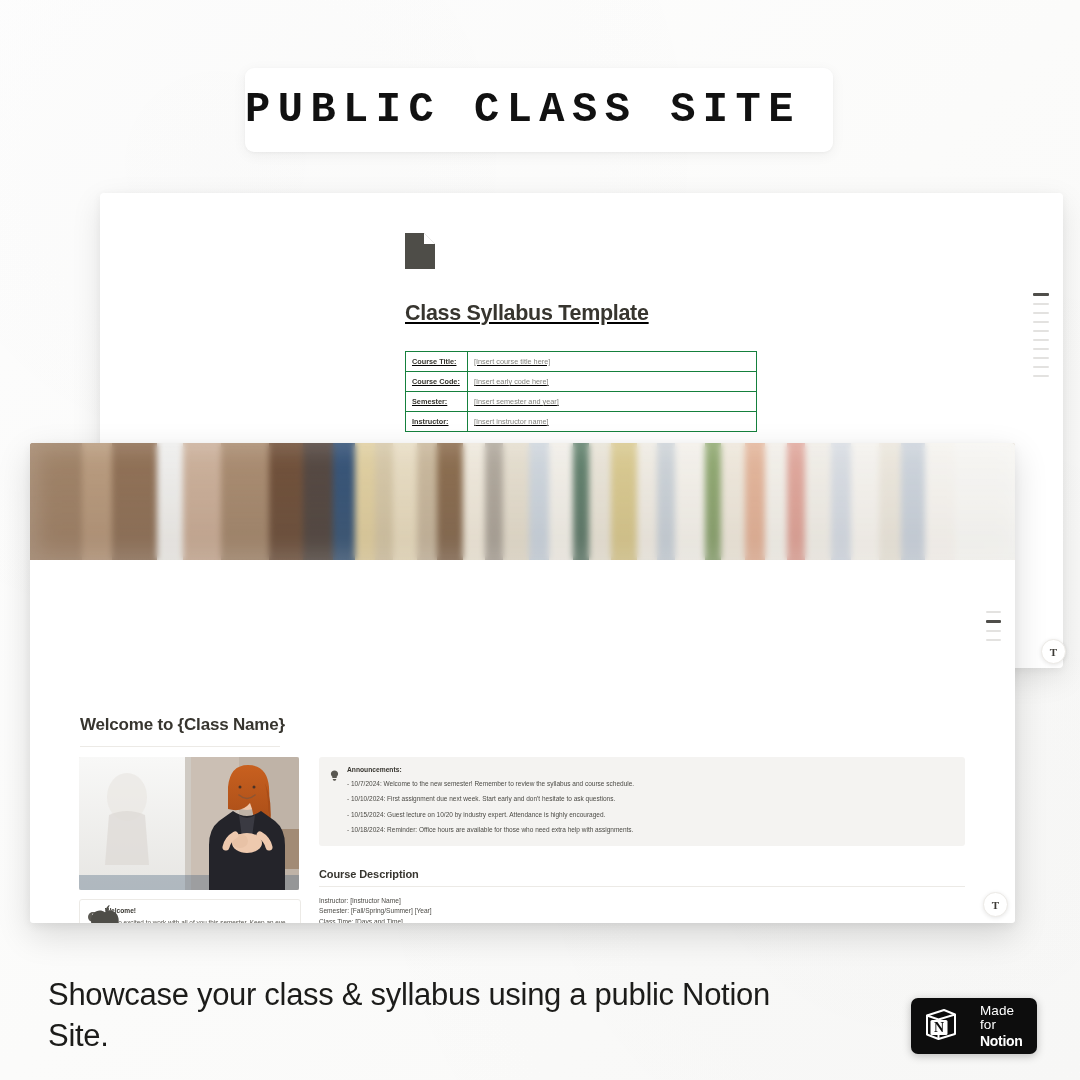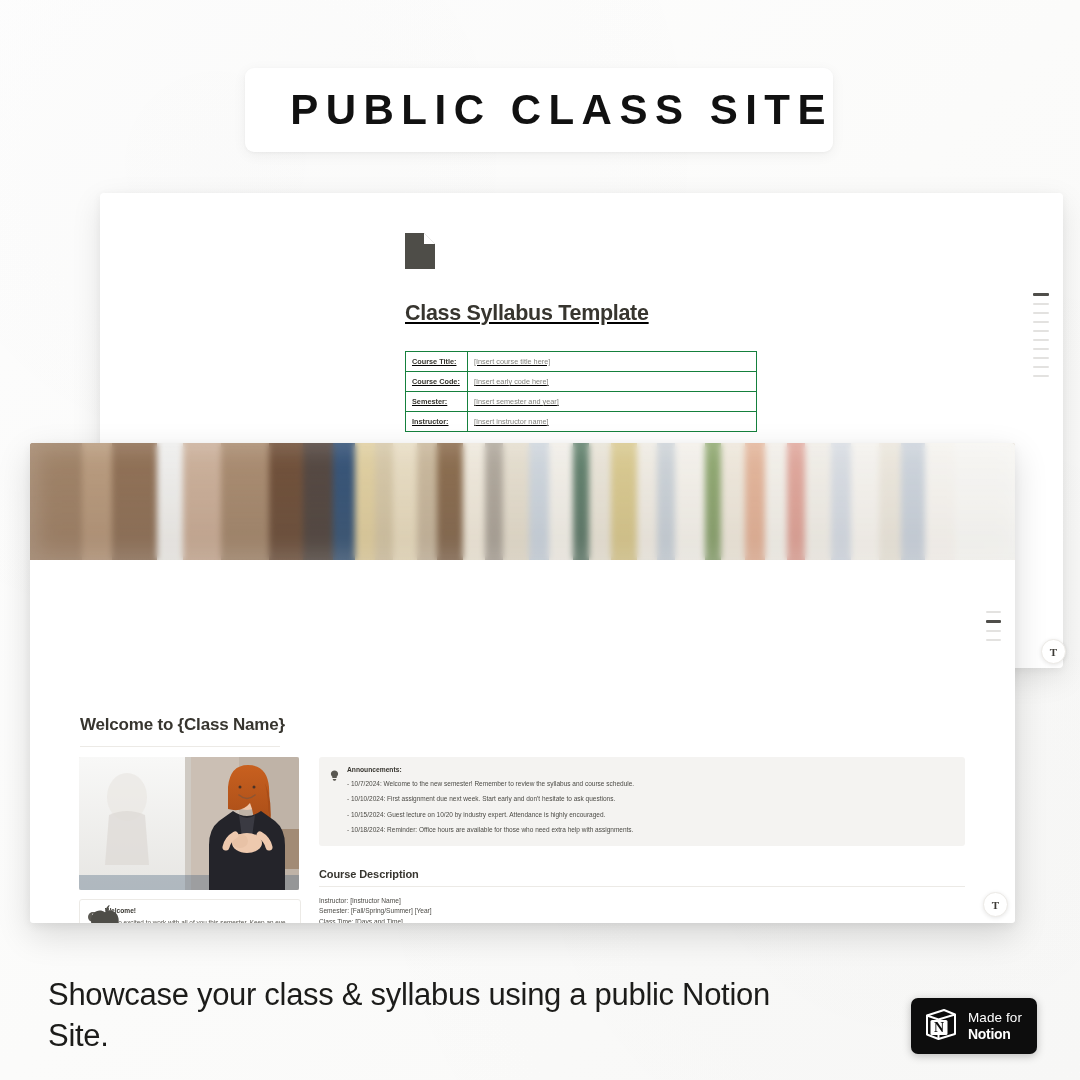--- a/index.html
+++ b/index.html
@@ -23,21 +23,21 @@
   }
 
   
   .title-banner {
     position: absolute;
     left: 245px; top: 68px;
     width: 588px; height: 84px;
     background: #ffffff;
     border-radius: 9px;
     box-shadow: 0 3px 14px rgba(0,0,0,0.055), 0 1px 3px rgba(0,0,0,0.04);
-    display: flex; align-items: center; justify-content: flex-end;
+    display: flex; align-items: center; justify-content: flex-start; font-family: Liberation Mono, monospace;
   }
   .title-banner span {
     font-size: 42px;
     font-weight: 700;
     letter-spacing: 7.5px;
     color: #111111;
     white-space: nowrap;
   }
 
   
@@ -270,21 +270,21 @@
     left: 911px; top: 998px;
     width: 126px; height: 56px;
     background: #0d0d0d;
     border-radius: 7px;
     display: flex; align-items: center;
     padding: 0 12px;
     gap: 9px;
     box-shadow: 0 2px 8px rgba(0,0,0,0.25);
   }
   .nb-logo { flex: 0 0 auto; }
-  .nb-text { display: flex; flex-direction: column; justify-content: center; line-height: 1; }
+  .nb-text { display: flex; flex-direction: column; justify-content: center; line-height: 1; margin-left: 12px; }
   .nb-made { font-size: 13.5px; color: #ffffff; font-weight: 400; letter-spacing: 0.1px; }
   .nb-notion { font-size: 14px; color: #ffffff; font-weight: 700; letter-spacing: -0.3px; margin-top: 3px; }
 </style>
 </head>
 <body>
 
 <div class="bg-texture"></div>
 
 <div class="title-banner">
   <span>PUBLIC CLASS SITE</span>

